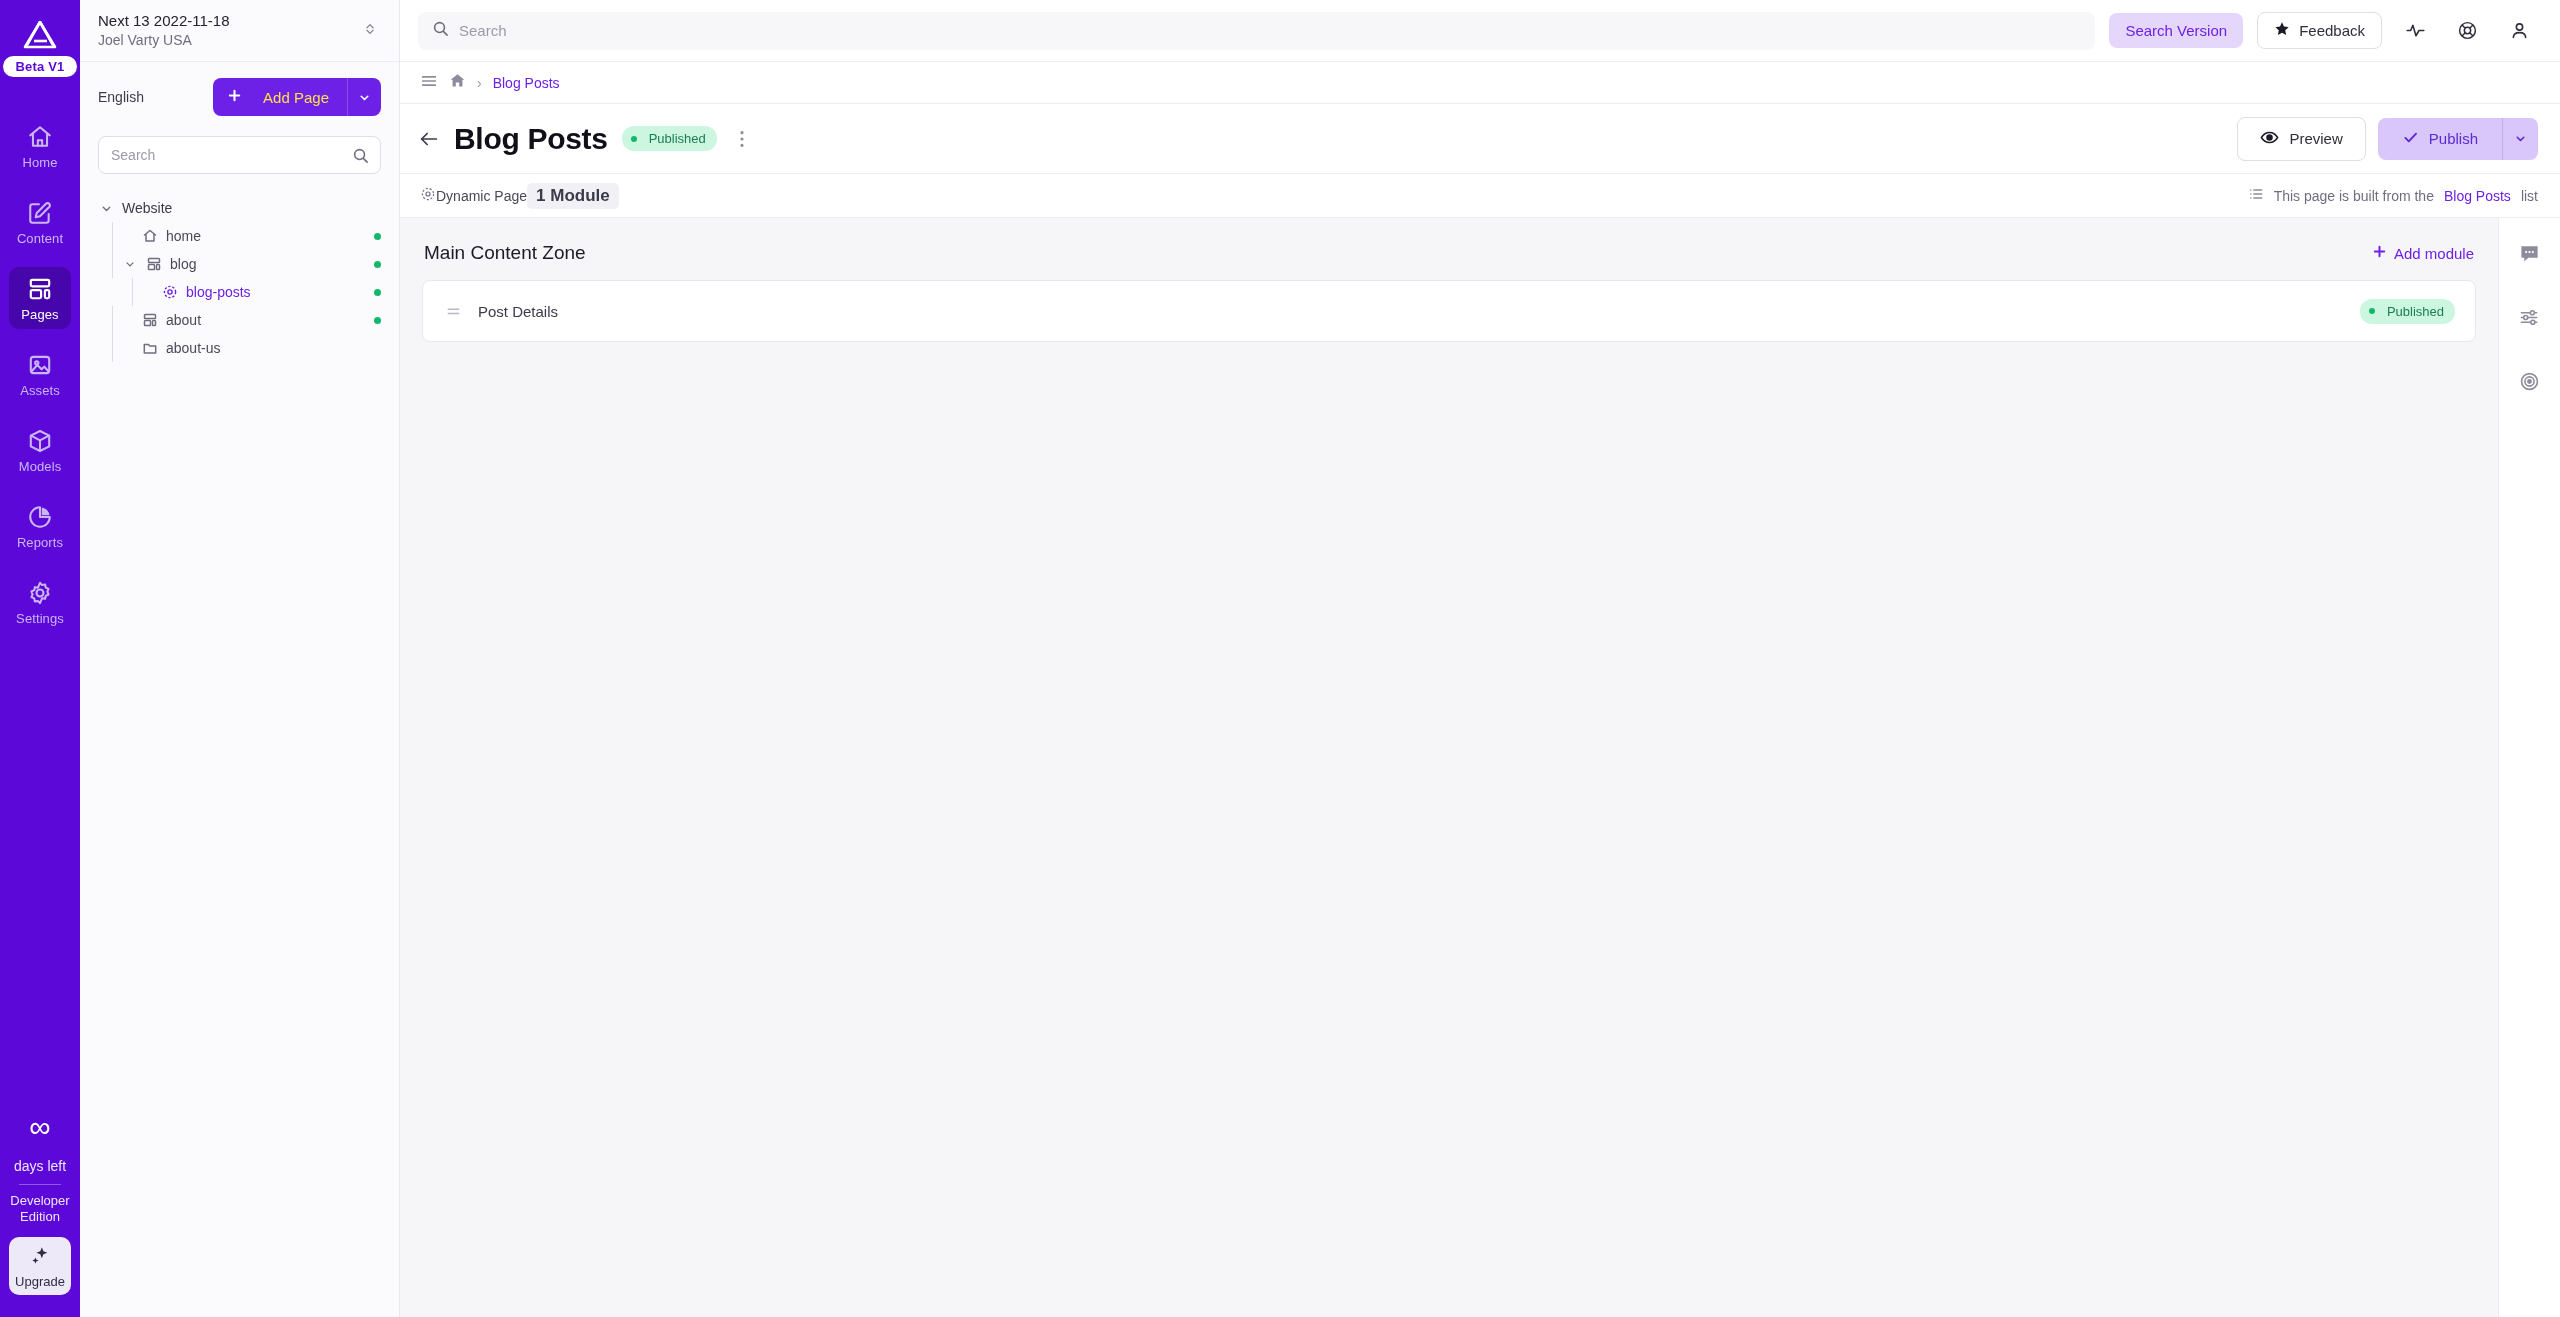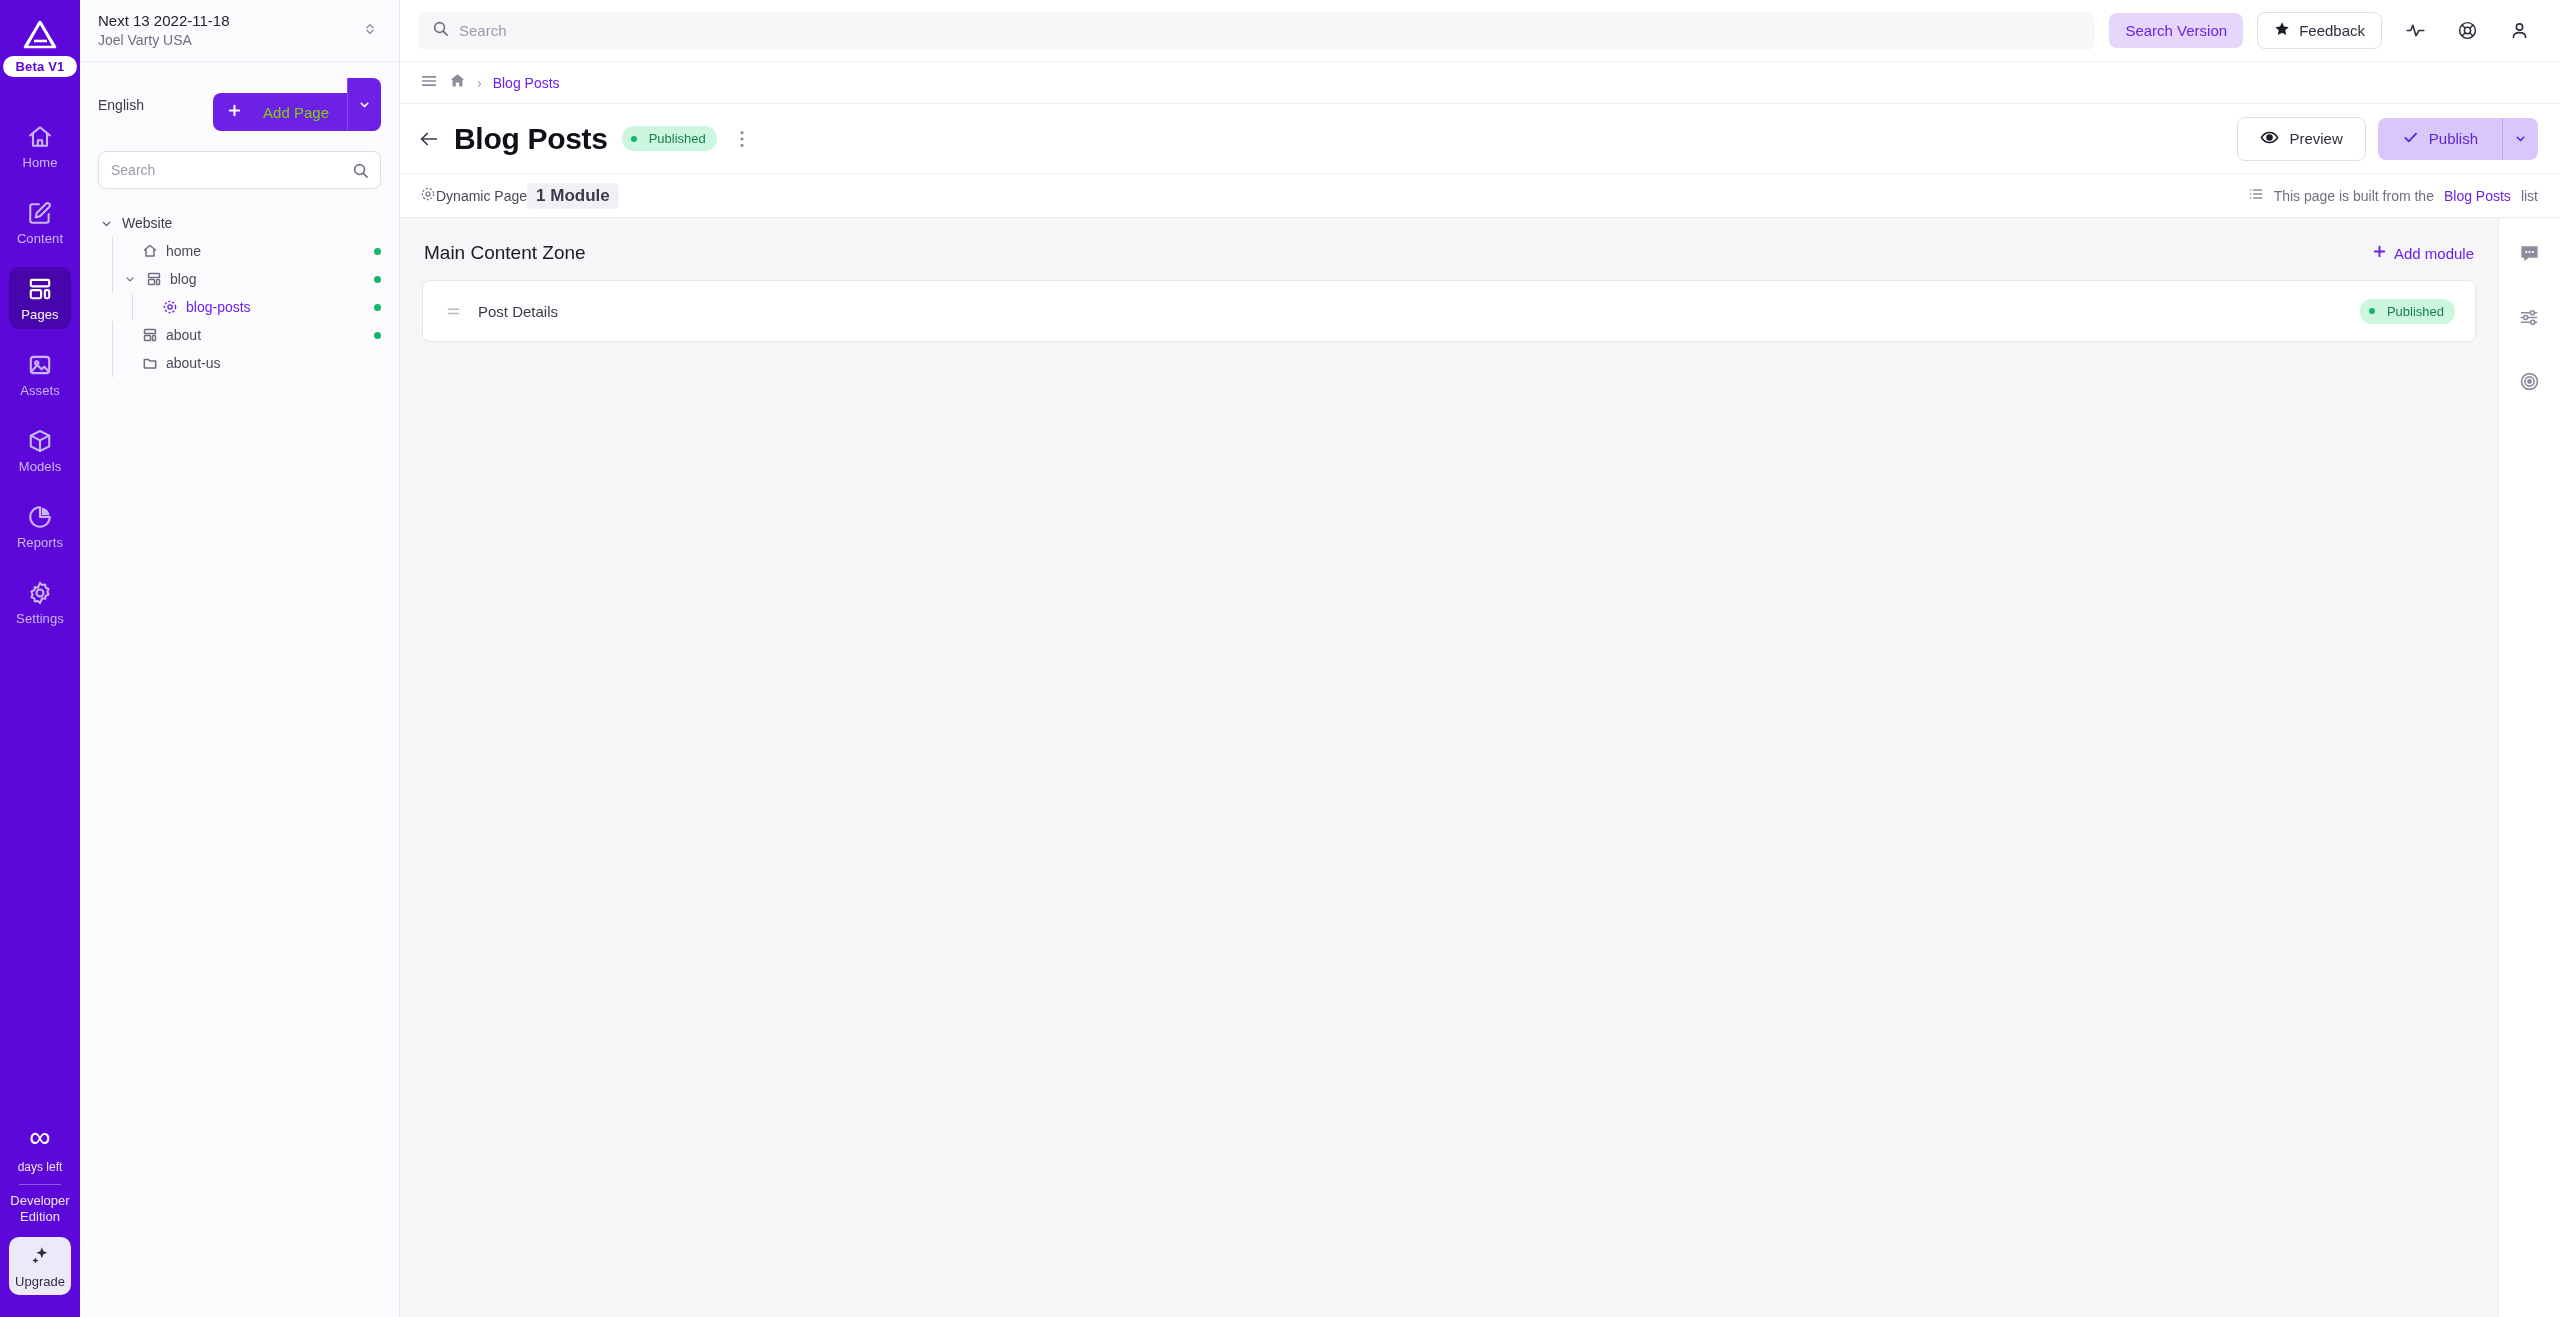--- a/index.html
+++ b/index.html
@@ -37,21 +37,21 @@
   .rail-item svg { width: 26px; height: 26px; display:block; }
   .rail-item .lbl {
     font-size: 13px; color: #cbb6f5; letter-spacing: .1px; white-space: nowrap;
   }
   .rail-item.active .lbl { color: #ffffff; }
   .rail-bottom {
     position: absolute; bottom: 22px; left: 0; width: 100%;
     display: flex; flex-direction: column; align-items: center;
   }
   .infinity { font-size: 30px; line-height: 26px; color:#fff; font-weight:400; }
-  .days-left { font-size: 12px; color: #efe7fd; margin-top: 10px; }
+  .days-left { font-size: 14px; color: #efe7fd; margin-top: 18px; }
   .rail-div { width: 42px; height: 1px; background: #8f5ae8; margin: 10px 0 8px; }
   .edition { font-size: 13px; color: #efe7fd; text-align: center; line-height: 1.25; }
   .upgrade-btn {
     margin-top: 12px; width: 62px; padding: 8px 0 6px;
     background: #ede9f8; border-radius: 10px;
     display:flex; flex-direction:column; align-items:center; gap:3px; cursor:pointer;
   }
   .upgrade-btn .lbl { font-size: 13px; color: #2f2d44; }
 
   
@@ -67,24 +67,24 @@
   }
   .pp-site-name { font-size: 15px; color: #23222e; font-weight: 400; line-height: 1.35; }
   .pp-site-sub { font-size: 14px; color: #6f6e80; line-height: 1.35; }
   .pp-switch { cursor:pointer; padding: 4px; }
   .pp-actions {
     padding: 16px 18px 12px; display:flex; align-items:center; gap: 18px;
   }
   .lang { font-size: 14px; color: #3b3a4a; }
   .addpage-group { display:flex; margin-left:auto; }
   .addpage {
-    background: #6d21e6; color:#84cc16; border:0;
+    background: #6d21e6; color:#fde047; border:0;
     font-size: 15px; font-family: inherit;
     padding: 10px 18px 10px 14px; border-radius: 8px 0 0 8px;
-    display:flex; align-items:center; gap: 21px; cursor:pointer;margin-top:15px;
+    display:flex; align-items:center; gap: 21px; cursor:pointer;
   }
   .addpage-caret {
     background:#6d21e6; border:0; border-left: 1px solid #8a4bef;
     border-radius: 0 8px 8px 0; width: 34px; cursor:pointer;
     display:flex; align-items:center; justify-content:center;
   }
   .pp-search-wrap { padding: 8px 18px 14px; }
   .pp-search {
     position:relative; height: 38px;
     border: 1px solid #dedde8; border-radius: 8px; background:#fff;

